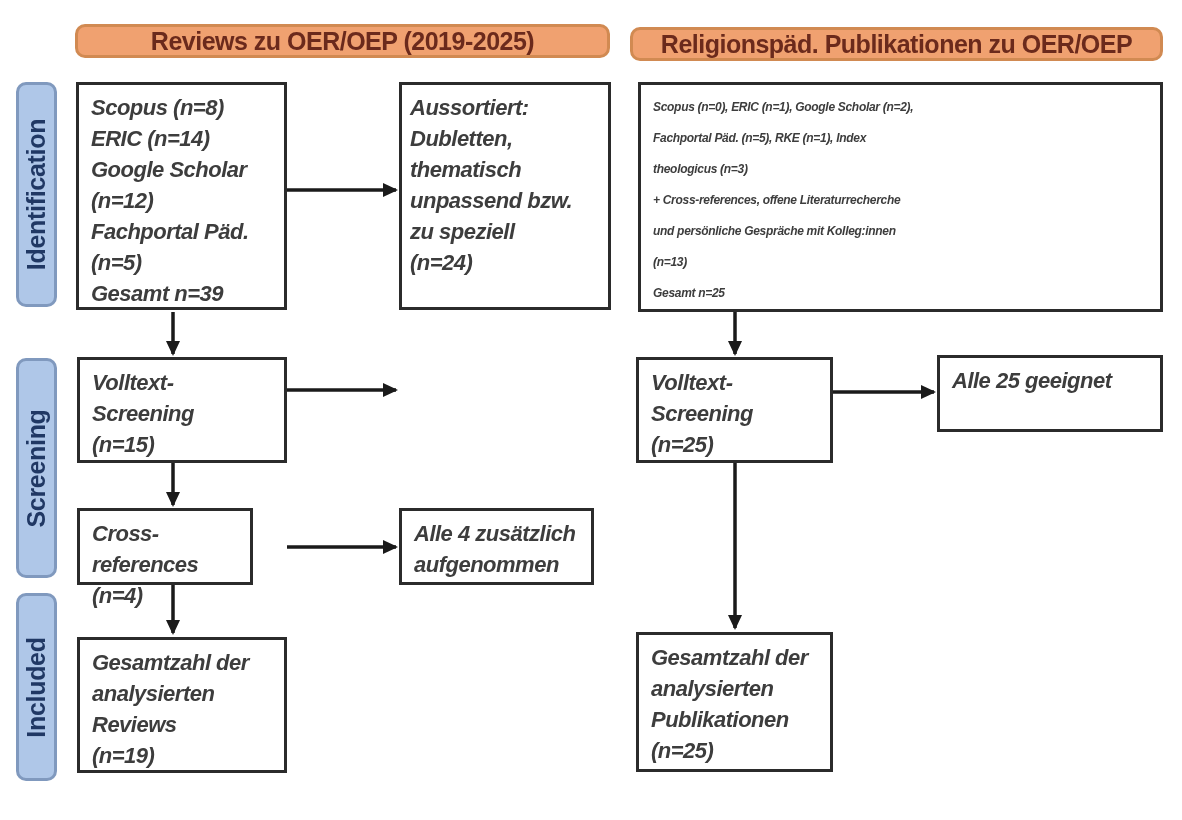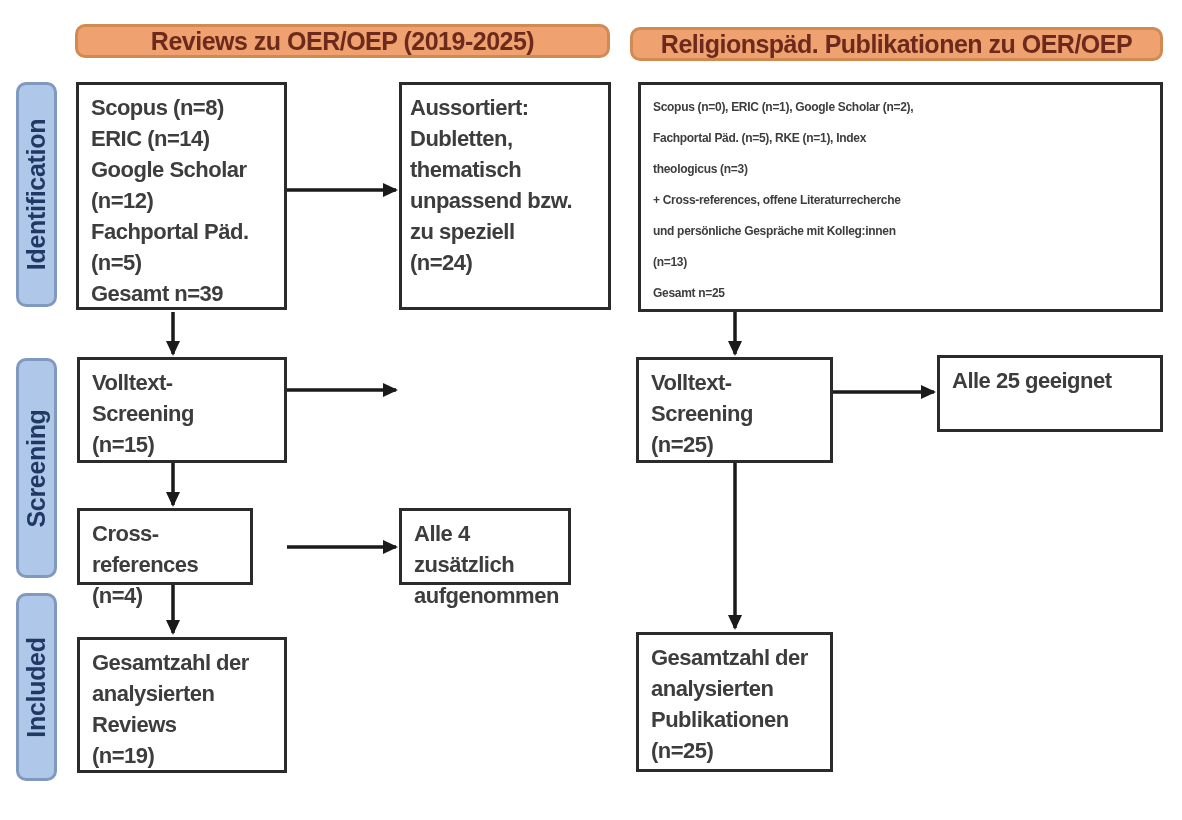--- a/index.html
+++ b/index.html
@@ -58,20 +58,21 @@
     box-sizing: border-box;
     background: #ffffff;
     border: 3px solid #2b2b2b;
     color: #3d3d3d;
     font-weight: bold;
     font-size: 22px;
     line-height: 31px;
     letter-spacing: -0.5px;
     padding: 7px 12px;
     white-space: pre-line;
+    font-style: italic;
   }
   .box.wide {
     font-size: 12px;
     letter-spacing: -0.3px;
   }
   svg.arrows {
     position: absolute;
     left: 0;
     top: 0;
     pointer-events: none;
@@ -106,21 +107,21 @@
 Dubletten,
 thematisch
 unpassend bzw.
 zu speziell
 (n=24)</div>
   <div class="box" style="left:77px; top:357px; width:210px; height:106px;">Volltext-
 Screening
 (n=15)</div>
   <div class="box" style="left:77px; top:508px; width:176px; height:77px;">Cross-references
 (n=4)</div>
-  <div class="box" style="left:399px; top:508px; width:172px; height:77px;">Alle 4 zusätzlich
+  <div class="box" style="left:399px; top:508px; width:195px; height:77px;">Alle 4 zusätzlich
 aufgenommen</div>
   <div class="box" style="left:77px; top:637px; width:210px; height:136px;">Gesamtzahl der
 analysierten
 Reviews
 (n=19)</div>
 
   <div class="box wide" style="left:638px; top:82px; width:525px; height:230px;">Scopus (n=0), ERIC (n=1), Google Scholar (n=2),
 Fachportal Päd. (n=5), RKE (n=1), Index
 theologicus (n=3)
 + Cross-references, offene Literaturrecherche

